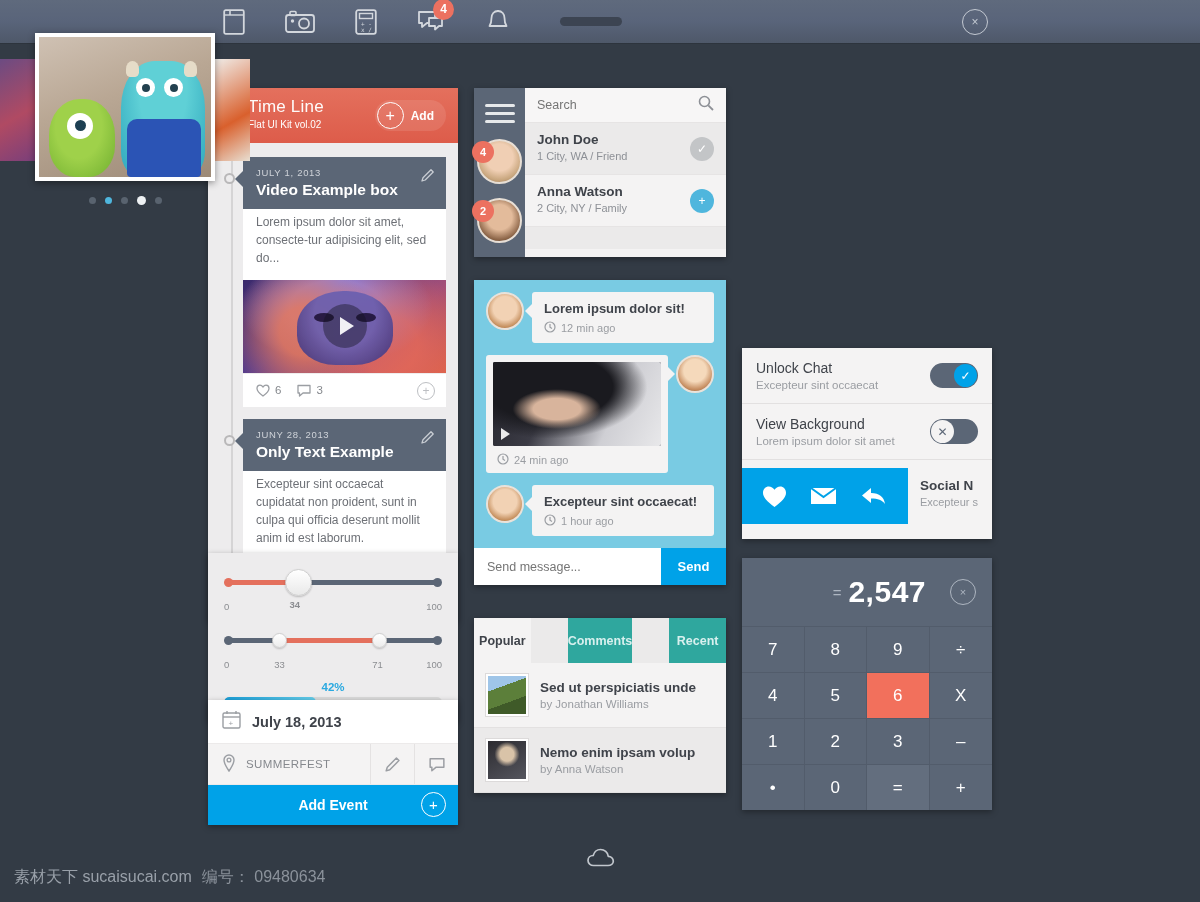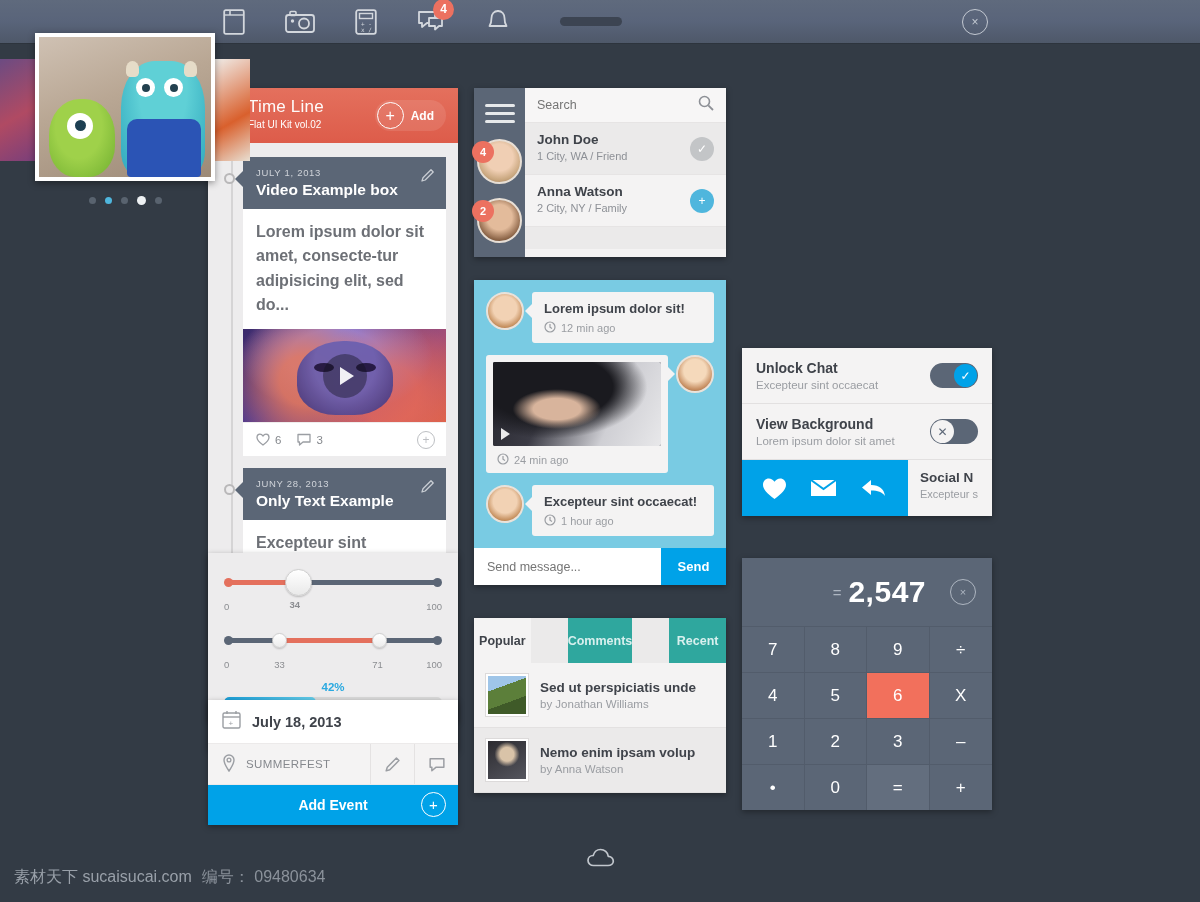--- a/index.html
+++ b/index.html
@@ -90,21 +90,21 @@
   }
   .tl-card-head:after {
     content: ""; position: absolute; left: -8px; top: 14px;
     border-top: 8px solid transparent; border-bottom: 8px solid transparent;
     border-right: 8px solid #5b6676;
   }
   .tl-date { color: #cfd3d9; font-size: 9.5px; letter-spacing: .7px; }
   .tl-headline { color: #fff; font-size: 15.5px; font-weight: bold; margin-top: 3px; }
   .tl-pencil { position: absolute; right: 11px; top: 11px; opacity: .8; cursor: pointer; }
   .tl-card-body { background: #fff; }
-  .tl-text { font-size: 16px; color: #6d7076; line-height: 1.52; padding: 11px 13px 12px; font-weight: bold; }
+  .tl-text { font-size: 12px; color: #6d7076; line-height: 1.52; padding: 4px 13px 12px; }
   .tl-text.sep { border-bottom: 1px solid #eceaea; }
   .tl-media { position: relative; height: 93px; overflow: hidden; }
   .tl-media .art {
     position: absolute; inset: 0;
     background:
       radial-gradient(circle at 30% 55%, rgba(230,120,90,.85) 0 16%, rgba(0,0,0,0) 48%),
       radial-gradient(circle at 72% 70%, rgba(240,110,85,.65) 0 18%, rgba(0,0,0,0) 50%),
       radial-gradient(ellipse at 46% 30%, #8f7fd6 0 30%, rgba(0,0,0,0) 62%),
       linear-gradient(135deg, #3a2a6b 0%, #5b3f8e 35%, #a44f77 70%, #d9604a 100%);
   }
@@ -271,27 +271,27 @@
   .sl.hornL, .sl.hornR { bottom: 100px; width: 13px; height: 16px; border-radius: 50% 50% 30% 30%; background: #e6dcc8; }
   .sl.hornL { right: 72px; } .sl.hornR { right: 14px; }
   .gl-dots { display: flex; justify-content: center; gap: 9px; margin-top: 14px; }
   .gl-dot { width: 7px; height: 7px; border-radius: 50%; background: #59636f; }
   .gl-dot.on { background: #4fb6dd; }
   .gl-dot.cur { width: 9px; height: 9px; background: #eef1f3; margin-top: -1px; }
 
   
   #settings { left: 742px; top: 348px; width: 250px; background: #f4f3f3; overflow: hidden; }
   .st-row { position: relative; padding: 12px 14px 12px; border-bottom: 1px solid #e2e0e0; }
-  .st-t { font-size: 14px; color: #3f434a; font-weight: bold; }
+  .st-t { font-size: 14px; color: #3f434a; font-weight: normal; }
   .st-s { font-size: 11.5px; color: #9a9da2; margin-top: 3px; }
   .sw { position: absolute; right: 14px; top: 15px; width: 48px; height: 25px; border-radius: 13px; background: #5b6676; cursor: pointer; }
   .sw .knob { position: absolute; top: 1px; width: 23px; height: 23px; border-radius: 50%; display: flex; align-items: center; justify-content: center; font-size: 12px; }
   .sw.on .knob { right: 1px; background: #00a2e8; color: #fff; }
   .sw.off .knob { left: 1px; background: #f4f3f3; color: #5b6676; }
-  .st-bottom { position: relative; height: 56px; background: #f4f3f3; }
+  .st-bottom { position: relative; height: 71px; background: #f4f3f3; margin-top: 8px; }
   .st-social { position: absolute; right: 14px; top: 10px; text-align: left; }
   .st-social .t { font-size: 13.5px; color: #3f434a; font-weight: bold; }
   .st-social .s { font-size: 11px; color: #9a9da2; margin-top: 3px; }
   .st-actions {
     position: absolute; left: 0; top: 0; width: 166px; height: 56px; background: #00a2e8;
     display: flex; align-items: center; justify-content: space-around; padding: 0 8px;
   }
   .st-actions .a { color: #fff; cursor: pointer; display: flex; align-items: center; justify-content: center; }
 
   

